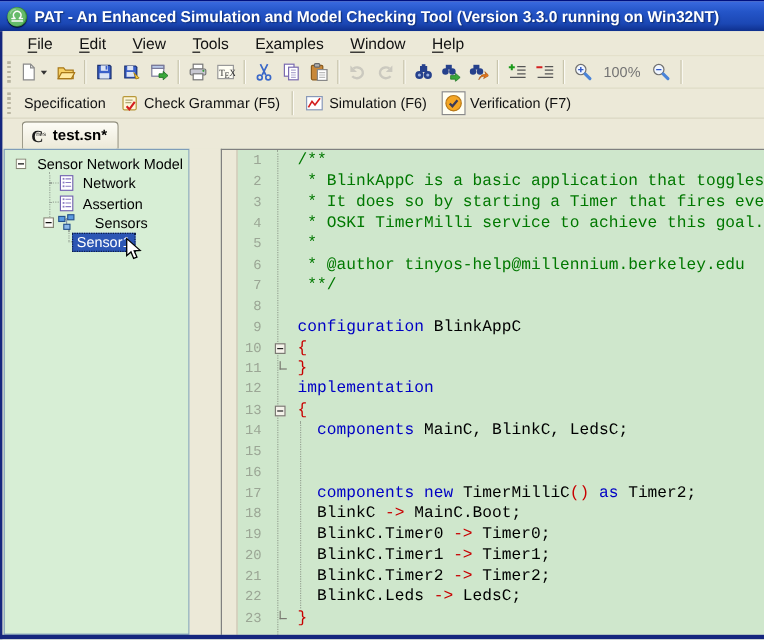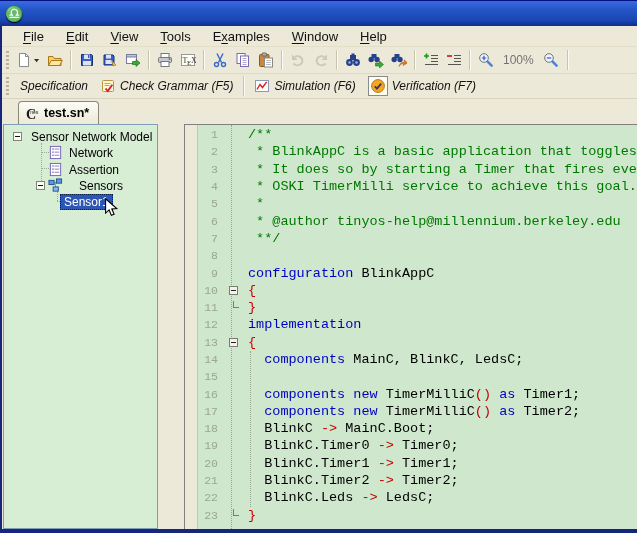--- a/index.html
+++ b/index.html
@@ -29,21 +29,21 @@
   .grip { width:3px; height:18px; margin:0 5px 0 4px;
     background:repeating-linear-gradient(180deg,#b8b4a0 0 2px,transparent 2px 4px); }
   .tsep { width:1px; height:20px; background:#c9c5ad; box-shadow:1px 0 0 #fbfaf4; margin:0 4px; }
   .tbtn { height:22px; min-width:23px; display:flex; align-items:center; justify-content:center; padding:0 2px; }
   .tbtn .icon { display:block; width:16px; height:16px; }
   .tbtn .icon svg { width:16px; height:16px; display:block; }
   .tbtn.disabled { opacity:.40; filter:grayscale(1); }
   .dd { width:8px; height:16px; margin-left:1px; }
   .dd svg { width:8px; height:16px; display:block; }
   .zoom-label { font-size:12px; padding:0 6px; color:#737373; }
-  .rbtn { height:22px; display:flex; align-items:center; gap:4px; padding:0 6px; font-size:12px; color:#111;font-style:italic; }
+  .rbtn { height:22px; display:flex; align-items:center; gap:4px; padding:0 6px; font-size:12px; color:#111; }
   .rbtn .icon, .rbtn .icon svg { width:16px; height:16px; display:block; }
   .icon-framed { border:1px solid #8a8a8a; background:#fffef2; padding:1px; width:20px!important; height:20px!important; }
   .icon-framed svg { width:16px; height:16px; }
 
   
   .tabstrip { position:absolute; left:2px; top:99px; width:635px; height:25px; background:#ece9d8; }
   .tab { position:absolute; left:16px; top:2px; height:23px; display:flex; align-items:center; gap:4px;
     padding:0 9px 0 6px; background:linear-gradient(180deg,#fdfcf6,#ece9d8);
     border:1px solid #8a8878; border-bottom:none; border-radius:4px 4px 0 0; }
   .tab .icon, .tab .icon svg { width:15px; height:15px; display:block; }
@@ -88,20 +88,21 @@
   .cursor { position:absolute; width:22px; height:22px; z-index:20; }
   .cursor svg { width:22px; height:22px; display:block; }
 </style>
 </head>
 <body>
 
 <div class="screen">
 
   <div class="titlebar">
     <span class="app-icon">♎</span>
+    <span class="title-text">PAT - An Enhanced Simulation and Model Checking Tool (Version 3.3.0 running on Win32NT)</span>
   </div>
 
   <div class="menubar" id="menubar">
       <div class="menu-item"><u>F</u>ile</div>
       <div class="menu-item"><u>E</u>dit</div>
       <div class="menu-item"><u>V</u>iew</div>
       <div class="menu-item"><u>T</u>ools</div>
       <div class="menu-item">E<u>x</u>amples</div>
       <div class="menu-item"><u>W</u>indow</div>
       <div class="menu-item"><u>H</u>elp</div>
@@ -500,21 +501,20 @@
           <span class="fold"></span>
           <span class="txt"><span class="pl">  </span><span class="kw">components</span><span class="pl"> MainC, BlinkC, LedsC;</span></span>
         </div>
         <div class="row">
           <span class="ln">15</span>
           <span class="fold"></span>
         </div>
         <div class="row">
           <span class="ln">16</span>
           <span class="fold"></span>
-          <span class="txt"><span class="pl">  </span><span class="kw">components</span><span class="pl"> </span><span class="kw">new</span><span class="pl"> TimerMilliC</span><span class="br">()</span><span class="pl"> </span><span class="kw">as</span><span class="pl"> Timer1;</span></span>
         </div>
         <div class="row">
           <span class="ln">17</span>
           <span class="fold"></span>
           <span class="txt"><span class="pl">  </span><span class="kw">components</span><span class="pl"> </span><span class="kw">new</span><span class="pl"> TimerMilliC</span><span class="br">()</span><span class="pl"> </span><span class="kw">as</span><span class="pl"> Timer2;</span></span>
         </div>
         <div class="row">
           <span class="ln">18</span>
           <span class="fold"></span>
           <span class="txt"><span class="pl">  BlinkC </span><span class="br">-&gt;</span><span class="pl"> MainC.Boot;</span></span>

